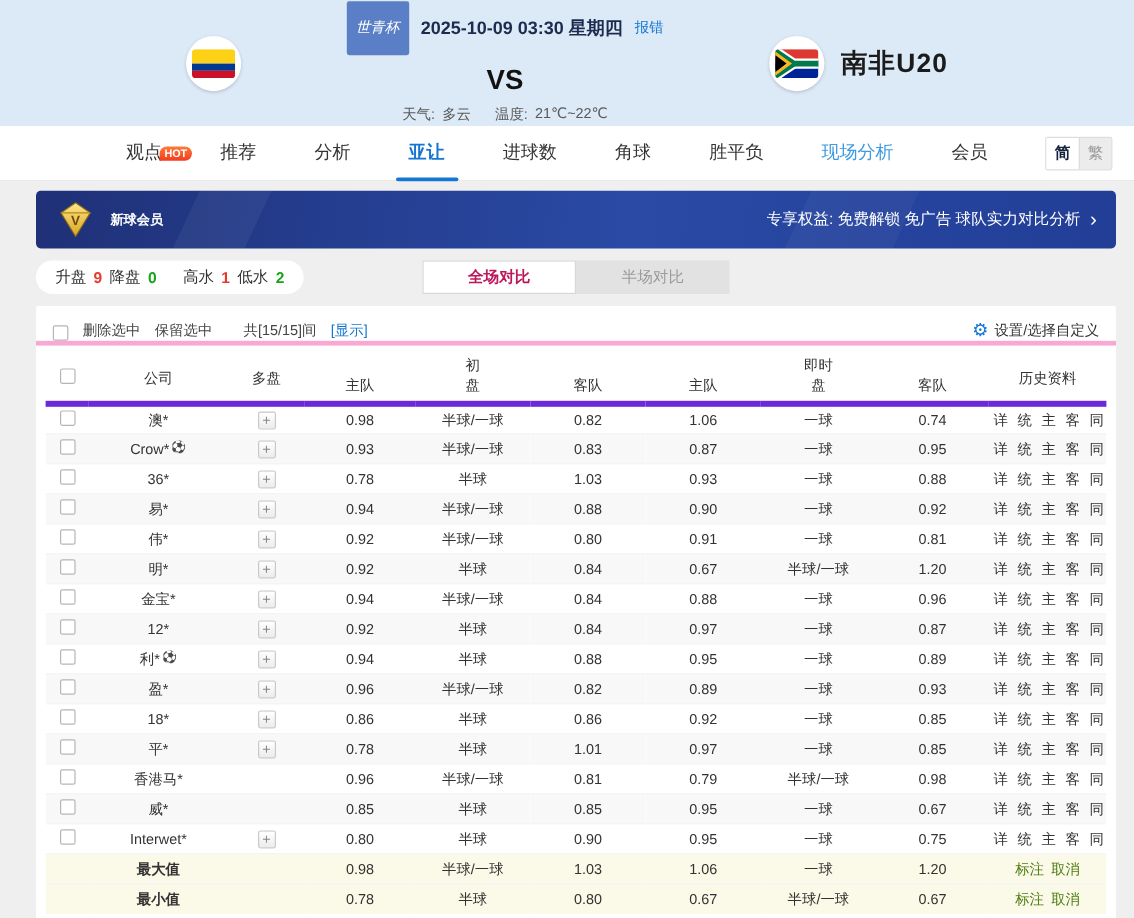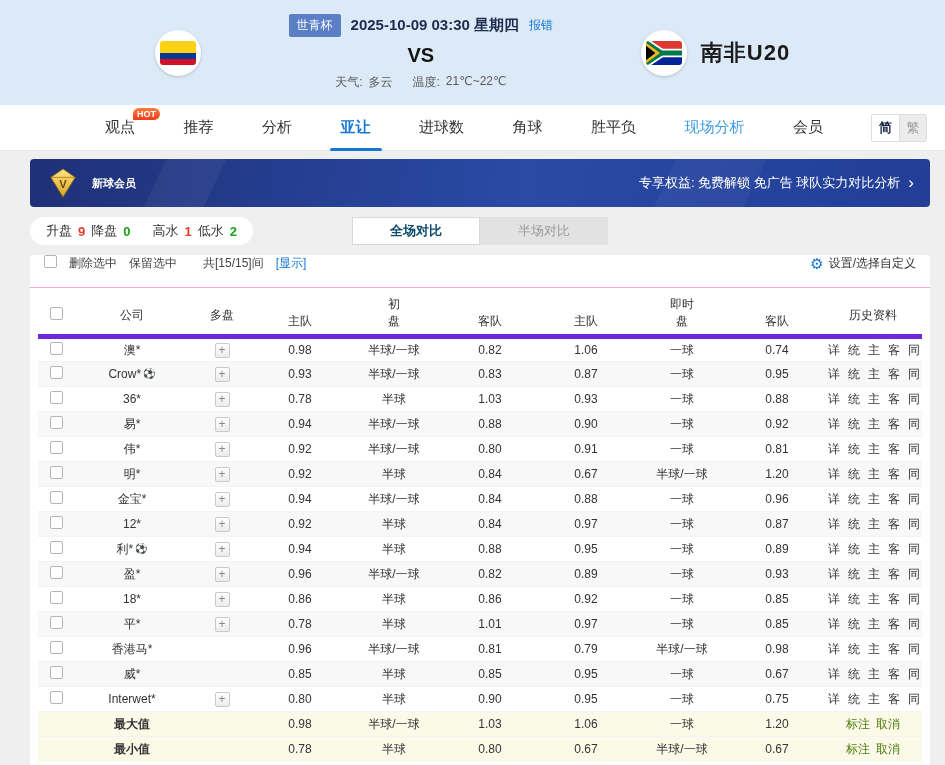--- a/index.html
+++ b/index.html
@@ -12,34 +12,34 @@
   body{height:765px;background:#efefef;font-family:"Liberation Sans","DejaVu Sans",sans-serif;overflow:hidden;}
 
   
   .match-header{height:105px;background:var(--header-bg);display:flex;align-items:center;justify-content:center;gap:70px;}
   .team{display:flex;align-items:center;gap:14px;}
   .team-name{font-size:22px;font-weight:bold;color:#1b1b1b;letter-spacing:1px;}
   .flag-circle{width:46px;height:46px;border-radius:50%;background:#fff;display:flex;align-items:center;justify-content:center;box-shadow:0 1px 3px rgba(0,0,0,.18);}
   .flag-circle svg{border-radius:3px;display:block;}
   .center-col{display:flex;flex-direction:column;align-items:center;gap:7px;width:300px;}
   .meta-row{display:flex;align-items:center;gap:10px;white-space:nowrap;}
-  .league-badge{background:var(--badge-blue);color:#fff;font-size:12px;padding:3px 8px;border-radius:2px;}
+  .league-badge{background:var(--badge-blue);color:#fff;font-size:12px;padding:14px 8px;border-radius:2px;font-style:italic;}
   .match-date{font-size:15px;font-weight:bold;color:#1c2b4e;}
   .report-error{font-size:12px;color:var(--accent);cursor:pointer;}
-  .vs{font-size:20px;font-weight:800;color:#121212;}
+  .vs{font-size:23px;font-weight:800;color:#121212;}
   .weather{font-size:12px;color:#5a5a5a;display:flex;gap:6px;}
 
   
   .nav{height:46px;background:#fff;display:flex;align-items:center;padding:0 18px 0 105px;border-bottom:1px solid #e9e9e9;}
   .tabs{flex:1;display:flex;justify-content:space-between;margin-right:48px;}
   .tab{position:relative;font-size:15px;color:#333;cursor:pointer;height:46px;display:flex;align-items:center;}
   .tab.active{color:var(--accent);font-weight:bold;}
   .tab.active::after{content:"";position:absolute;left:50%;transform:translateX(-50%);bottom:0;width:52px;height:3px;background:var(--accent);border-radius:2px;}
   .tab.highlight{color:#3f9ae0;}
-  .hot-badge{position:absolute;top:3px;right:-25px;background:linear-gradient(#ff7b3c,#f23c1e);color:#fff;font-size:9px;font-weight:bold;padding:1px 4px;border-radius:7px 7px 7px 1px;}
+  .hot-badge{position:absolute;top:17px;right:-25px;background:linear-gradient(#ff7b3c,#f23c1e);color:#fff;font-size:9px;font-weight:bold;padding:1px 4px;border-radius:7px 7px 7px 1px;}
   .lang-switch{display:flex;border:1px solid #ddd;border-radius:2px;overflow:hidden;}
   .lang-btn{width:27px;height:26px;display:flex;align-items:center;justify-content:center;font-size:13px;cursor:pointer;}
   .lang-simp{background:#fff;color:#16233f;font-weight:bold;}
   .lang-trad{background:#ececec;color:#9a9a9a;border-left:1px solid #ddd;}
 
   
   .main{padding:8px 15px 0 30px;}
 
   .vip-banner{height:48px;border-radius:4px;color:#fff;display:flex;align-items:center;padding:0 16px;position:relative;overflow:hidden;
     background:linear-gradient(97deg,var(--banner1) 0%,var(--banner2) 55%,#223e97 100%);}
@@ -49,25 +49,25 @@
   .vip-right{margin-left:auto;display:flex;align-items:flex-start;gap:8px;font-size:13px;z-index:1;}
   .vip-arrow{font-size:17px;line-height:1;}
 
   .stats-row{margin:10px 0;display:flex;align-items:center;position:relative;height:28px;}
   .stats-pill{background:#fff;border-radius:15px;padding:5px 16px;display:flex;align-items:center;gap:6px;font-size:13px;color:#333;}
   .stat-gap{width:10px;}
   .v-red{color:var(--red);font-weight:bold;}
   .v-green{color:var(--green);font-weight:bold;}
   .toggle{position:absolute;left:50%;transform:translateX(-50%);display:flex;cursor:pointer;}
   .toggle-btn{width:128px;height:28px;display:flex;align-items:center;justify-content:center;font-size:13px;}
-  .toggle-active{background:#fff;border:1px solid #d8d8d8;color:#0c4a6e;font-weight:bold;}
+  .toggle-active{background:#fff;border:1px solid #d8d8d8;color:#be185d;font-weight:bold;}
   .toggle-inactive{background:#e2e2e2;color:#9b9b9b;}
 
   .card{background:#fff;border-radius:2px;}
-  .toolbar{height:33px;display:flex;align-items:flex-start;gap:12px;padding:0 14px;border-bottom:1px solid #f9a8d4;font-size:12px;color:#444;}
+  .toolbar{height:33px;display:flex;align-items:flex-end;gap:12px;padding:0 14px;border-bottom:4px solid #f9a8d4;font-size:12px;color:#444;}
   .cbx{width:13px;height:13px;border:1px solid #b5b5b5;border-radius:2px;background:#fff;display:inline-block;cursor:pointer;flex:none;}
   .tool-link{cursor:pointer;color:#444;}
   .count-text{margin-left:14px;color:#444;}
   .show-link{color:var(--accent);cursor:pointer;}
   .settings{margin-left:auto;display:flex;align-items:center;gap:5px;color:#333;cursor:pointer;}
   .gear{color:var(--accent);font-size:15px;line-height:1;}
 
   table{width:100%;border-collapse:collapse;font-size:12px;color:#333;table-layout:fixed;}
   .table-wrap{padding:0 8px 6px;}
   th{font-weight:normal;color:#333;}

